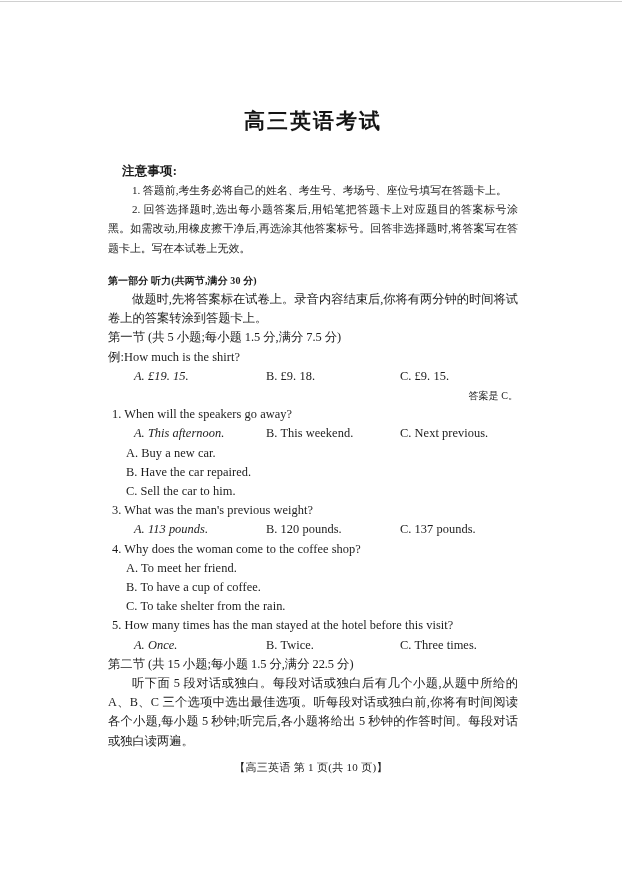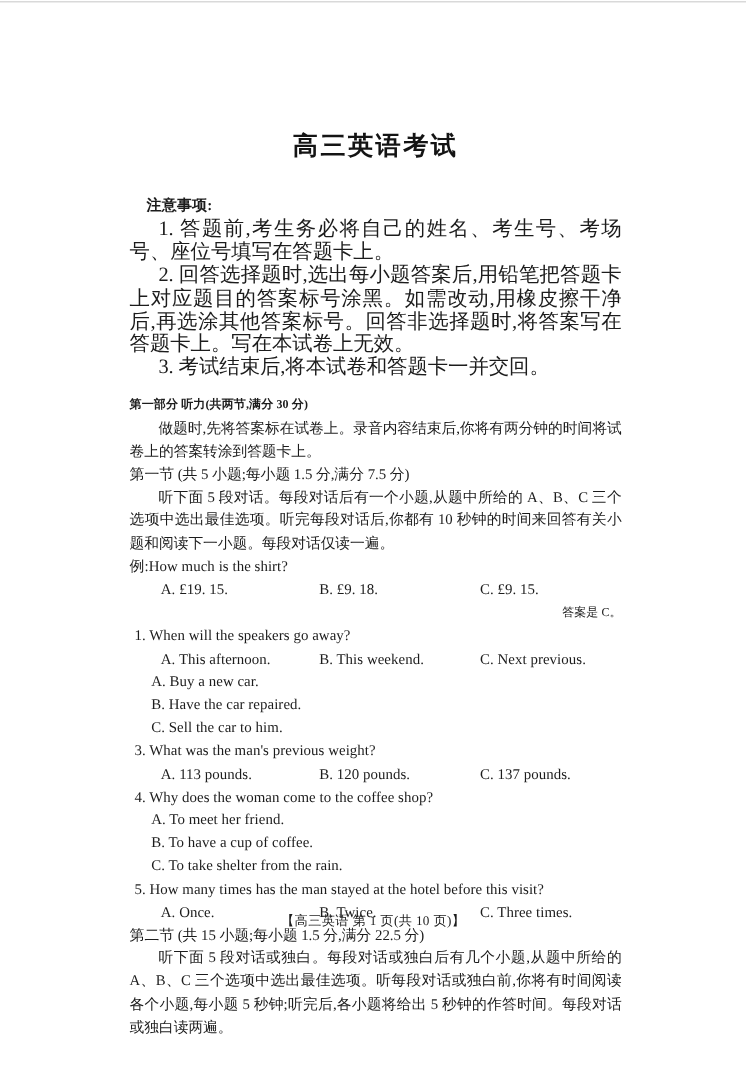--- a/index.html
+++ b/index.html
@@ -48,21 +48,21 @@
   }
   .notice-head {
     font-weight: bold;
     font-size: 12.5px;
     line-height: 19px;
     margin-top: 26px;
     letter-spacing: 0.2px;
     padding-left: 14px;
   }
   .notice-item {
-    font-size: 17px;
+    font-size: 11px;
     line-height: 19.2px;
     text-align: justify;
     text-justify: inter-ideograph;
     text-indent: 24px;
     letter-spacing: -0.05px;
   }
   .sec-head {
     font-weight: bold;
     font-size: 10px;
     line-height: 19.2px;
@@ -104,21 +104,21 @@
     height: 19.2px;
     font-size: 12.4px;
     line-height: 19.2px;
   }
   .opts-row .opt {
     position: absolute;
     top: 0;
     white-space: nowrap;
     letter-spacing: 0.05px;
   }
-  .opt-a { left: 26px; }
+  .opt-a { left: 26px; font-style: italic; }
   .opt-b { left: 158px; }
   .opt-c { left: 292px; }
   .opt-stack {
     font-size: 12.4px;
     line-height: 19.2px;
     padding-left: 18px;
     letter-spacing: 0.05px;
   }
   .footer {
     position: absolute;
@@ -139,27 +139,25 @@
 
   <div class="top-rule"></div>
 
   <div class="content">
 
     <div class="doc-title">高三英语考试</div>
 
     <div class="notice-head">注意事项:</div>
     <div class="notice-item">1. 答题前,考生务必将自己的姓名、考生号、考场号、座位号填写在答题卡上。</div>
     <div class="notice-item">2. 回答选择题时,选出每小题答案后,用铅笔把答题卡上对应题目的答案标号涂黑。如需改动,用橡皮擦干净后,再选涂其他答案标号。回答非选择题时,将答案写在答题卡上。写在本试卷上无效。</div>
-    <div class="notice-item">3. 考试结束后,将本试卷和答题卡一并交回。</div>
 
     <div class="sec-head">第一部分  听力(共两节,满分 30 分)</div>
     <div class="para">做题时,先将答案标在试卷上。录音内容结束后,你将有两分钟的时间将试卷上的答案转涂到答题卡上。</div>
 
     <div class="sub-head">第一节  (共 5 小题;每小题 1.5 分,满分 7.5 分)</div>
-    <div class="para">听下面 5 段对话。每段对话后有一个小题,从题中所给的 A、B、C 三个选项中选出最佳选项。听完每段对话后,你都有 10 秒钟的时间来回答有关小题和阅读下一小题。每段对话仅读一遍。</div>
 
     <div class="example-line">例:How much is the shirt?</div>
     <div class="opts-row">
       <span class="opt opt-a">A. £19. 15.</span>
       <span class="opt opt-b">B. £9. 18.</span>
       <span class="opt opt-c">C. £9. 15.</span>
     </div>
     <div class="answer-line">答案是 C。</div>
 
     <div class="qline">1. When will the speakers go away?</div>

